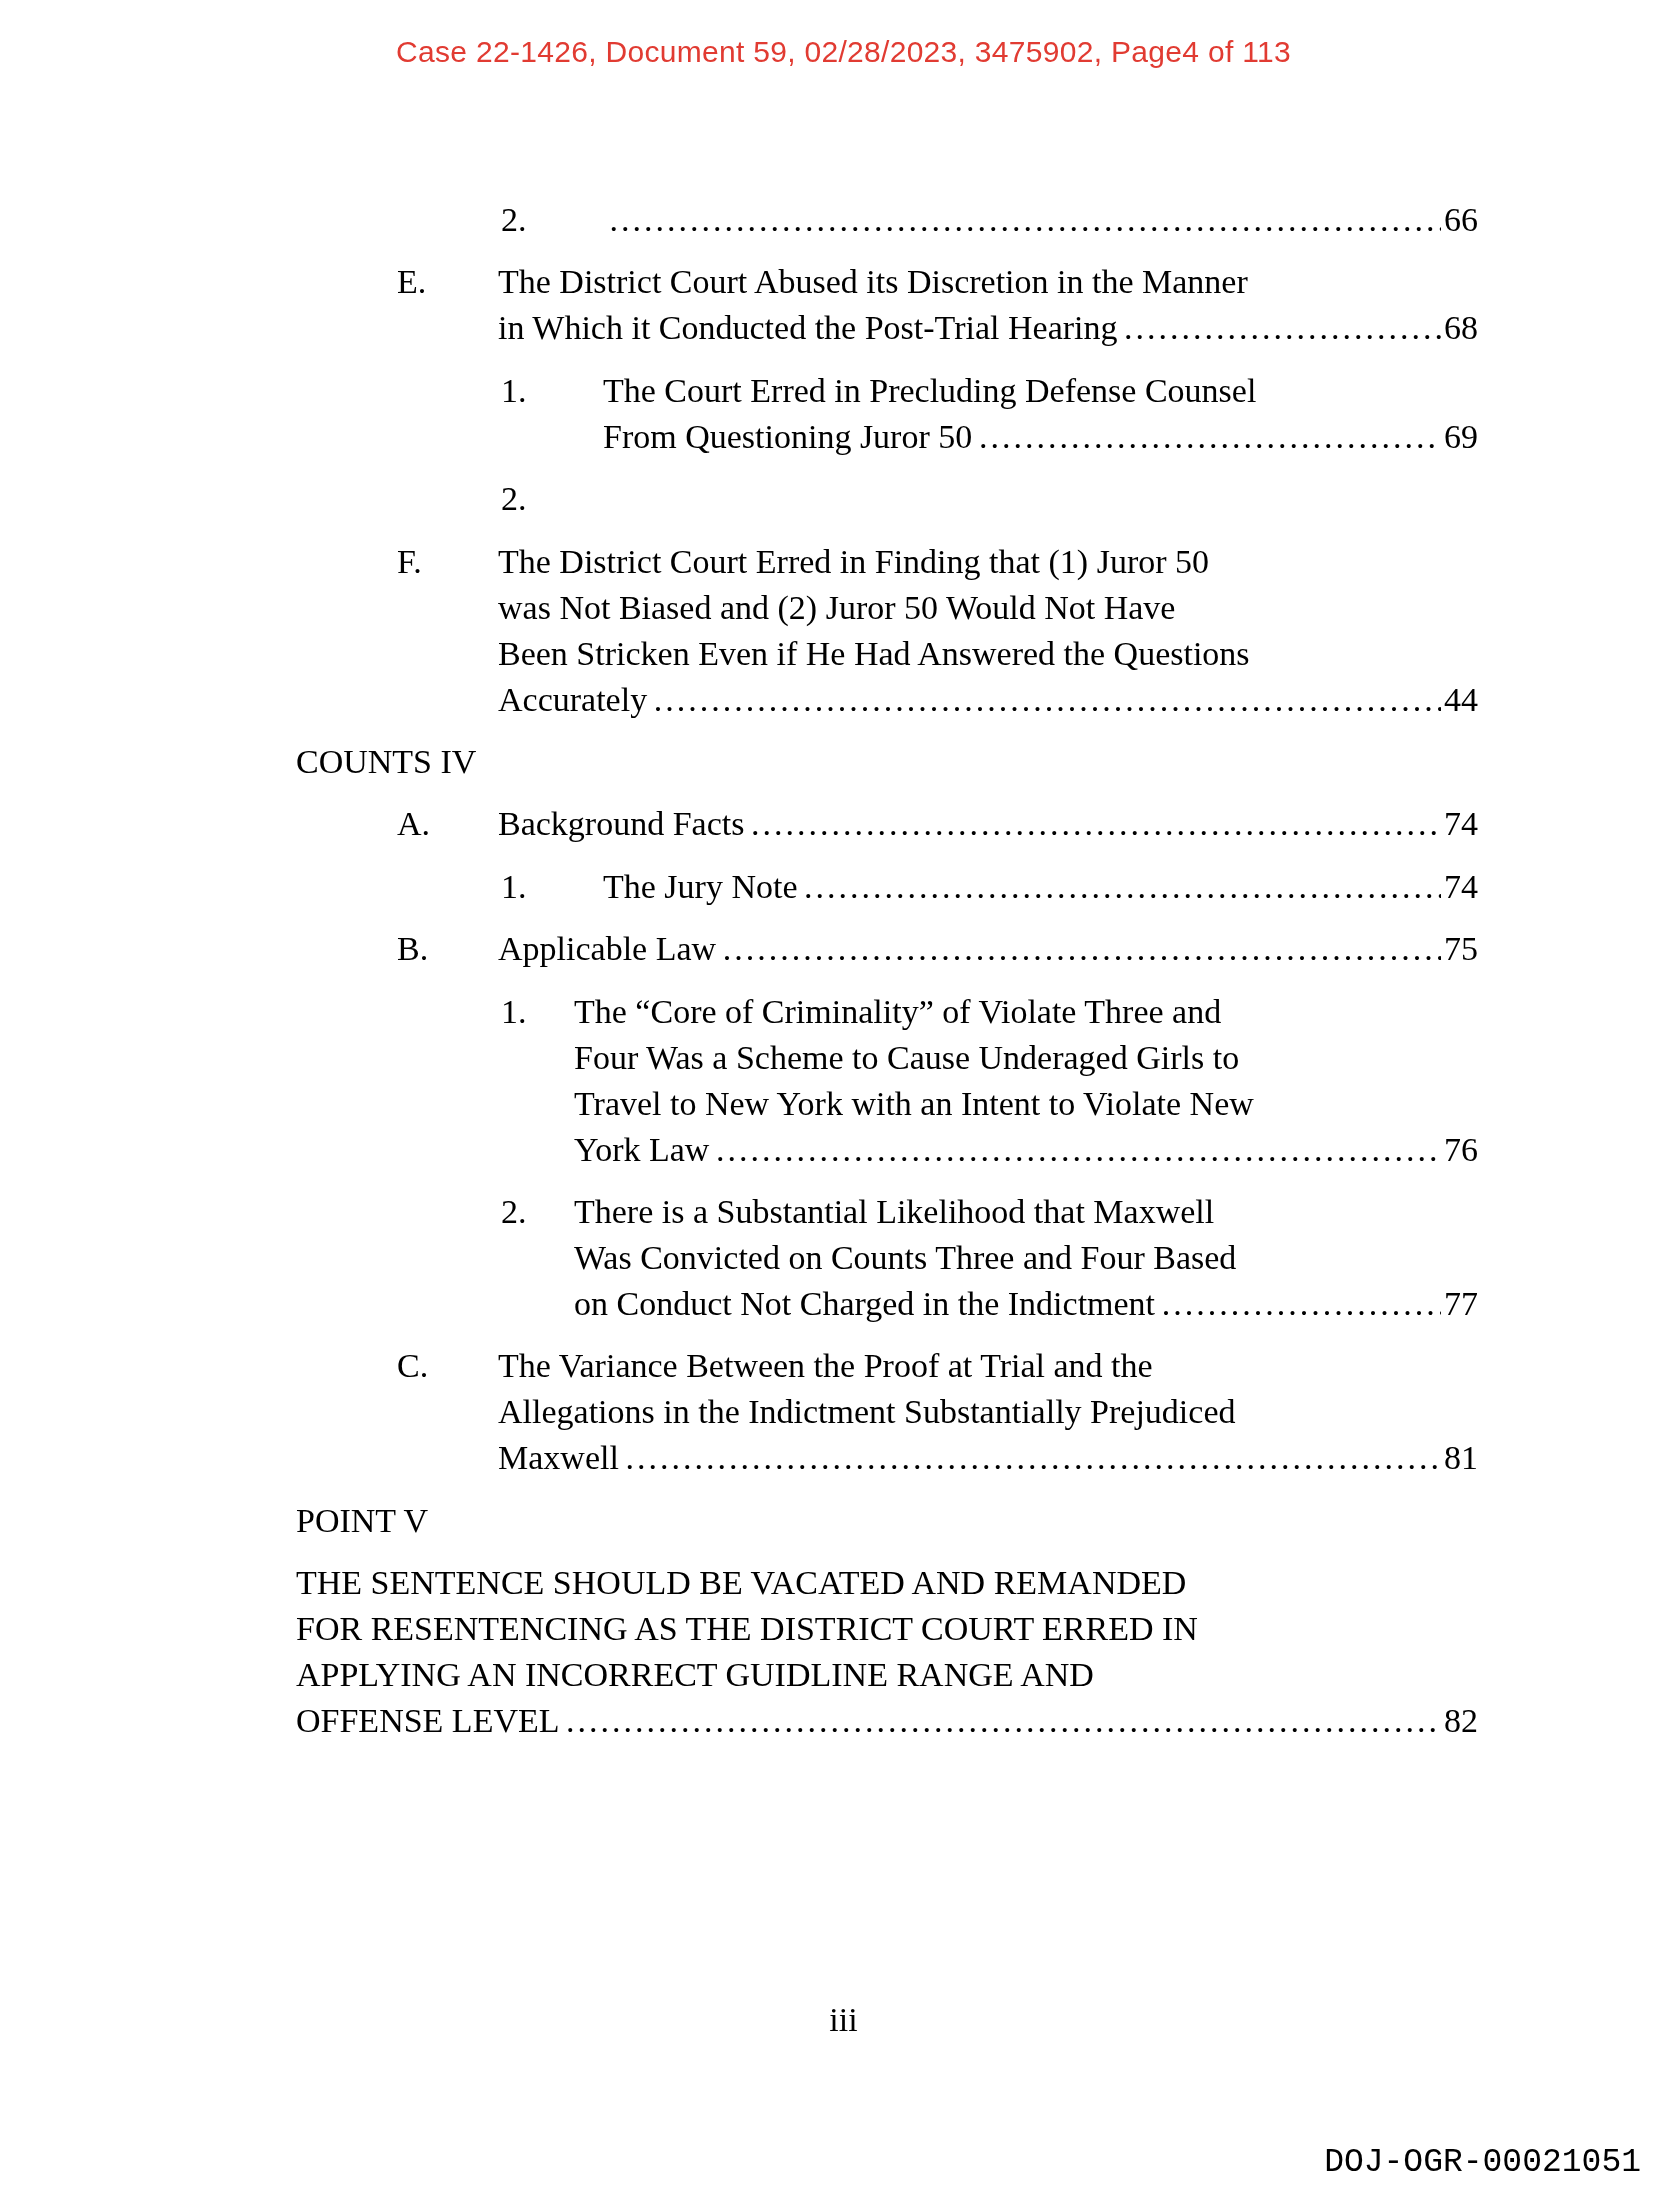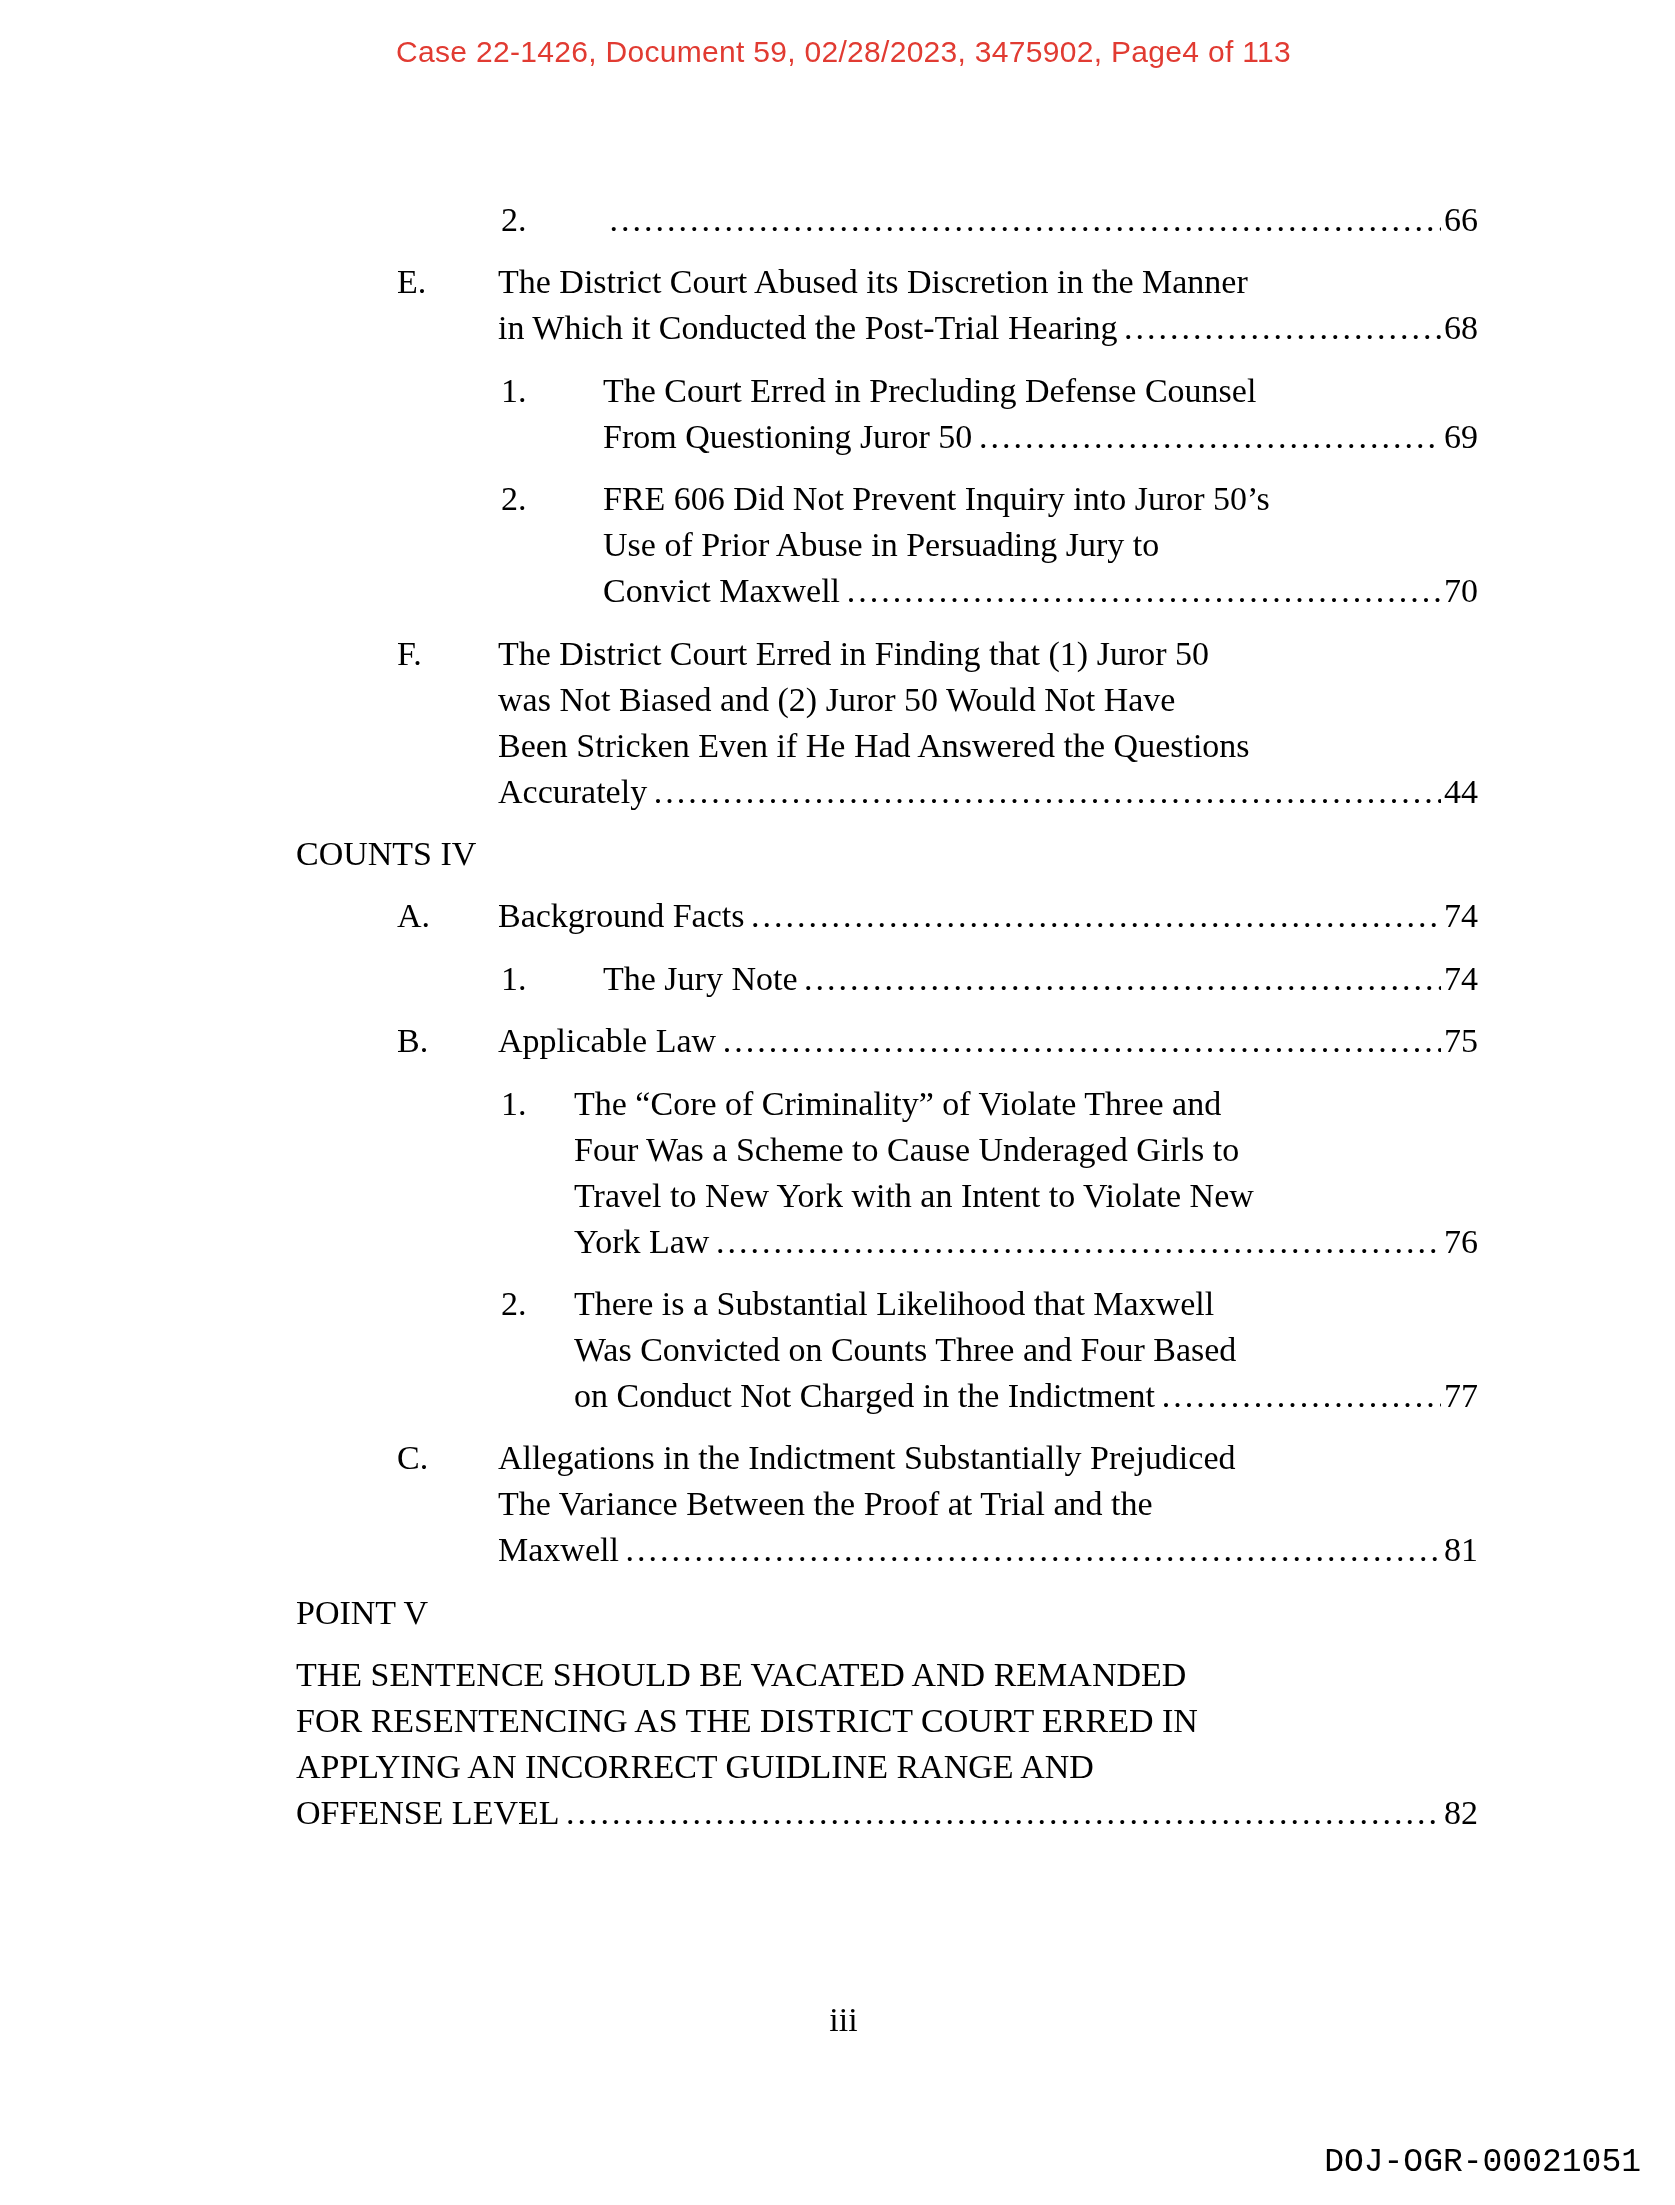--- a/index.html
+++ b/index.html
@@ -110,29 +110,20 @@
           <div class="line">The Court Erred in Precluding Defense Counsel</div>
           <div class="line line-last">
             <span class="text">From Questioning Juror 50</span>
             <span class="dots"></span>
             <span class="pagenum">69</span>
           </div>
         </div>
       </div>
       <div class="toc-item lvl-number">
         <span class="label">2.</span>
-        <div class="lines">
-          <div class="line">FRE 606 Did Not Prevent Inquiry into Juror 50’s</div>
-          <div class="line">Use of Prior Abuse in Persuading Jury to</div>
-          <div class="line line-last">
-            <span class="text">Convict Maxwell</span>
-            <span class="dots"></span>
-            <span class="pagenum">70</span>
-          </div>
-        </div>
       </div>
       <div class="toc-item lvl-letter">
         <span class="label">F.</span>
         <div class="lines">
           <div class="line">The District Court Erred in Finding that (1) Juror 50</div>
           <div class="line">was Not Biased and (2) Juror 50 Would Not Have</div>
           <div class="line">Been Stricken Even if He Had Answered the Questions</div>
           <div class="line line-last">
             <span class="text">Accurately</span>
             <span class="dots"></span>
@@ -196,22 +187,22 @@
           <div class="line line-last">
             <span class="text">on Conduct Not Charged in the Indictment</span>
             <span class="dots"></span>
             <span class="pagenum">77</span>
           </div>
         </div>
       </div>
       <div class="toc-item lvl-letter">
         <span class="label">C.</span>
         <div class="lines">
+          <div class="line">The Variance Between the Proof at Trial and the</div>
           <div class="line">Allegations in the Indictment Substantially Prejudiced</div>
-          <div class="line">The Variance Between the Proof at Trial and the</div>
           <div class="line line-last">
             <span class="text">Maxwell</span>
             <span class="dots"></span>
             <span class="pagenum">81</span>
           </div>
         </div>
       </div>
       <div class="toc-item lvl-point">
         <div class="lines">
           <div class="line">POINT V</div>

